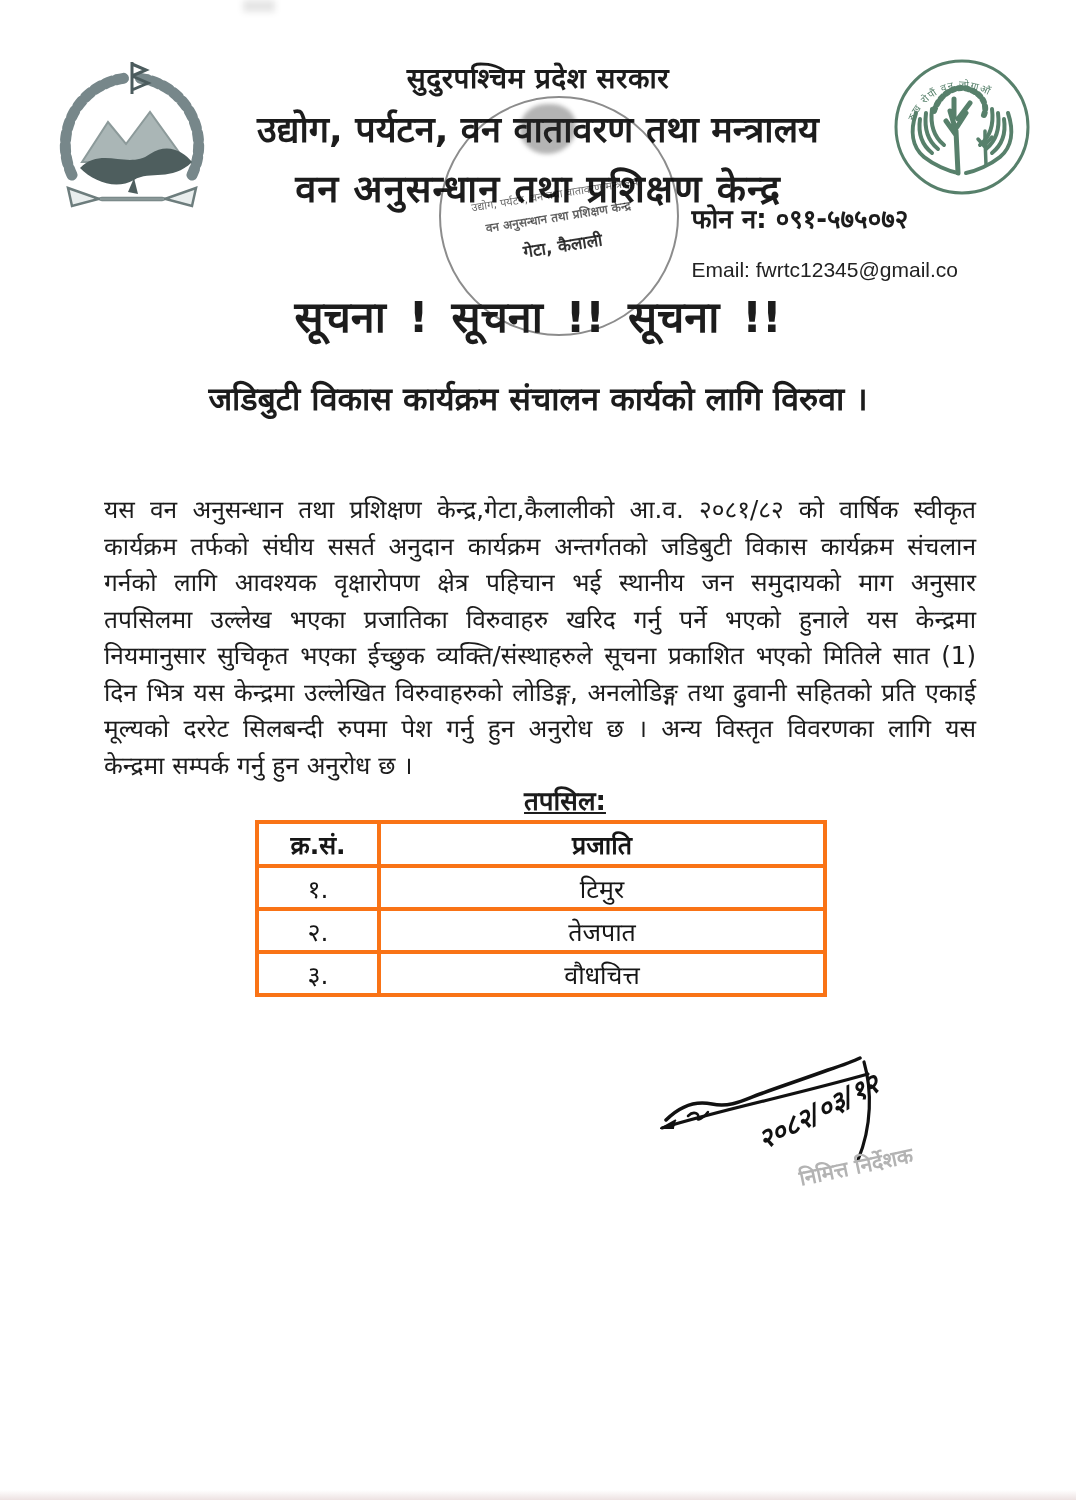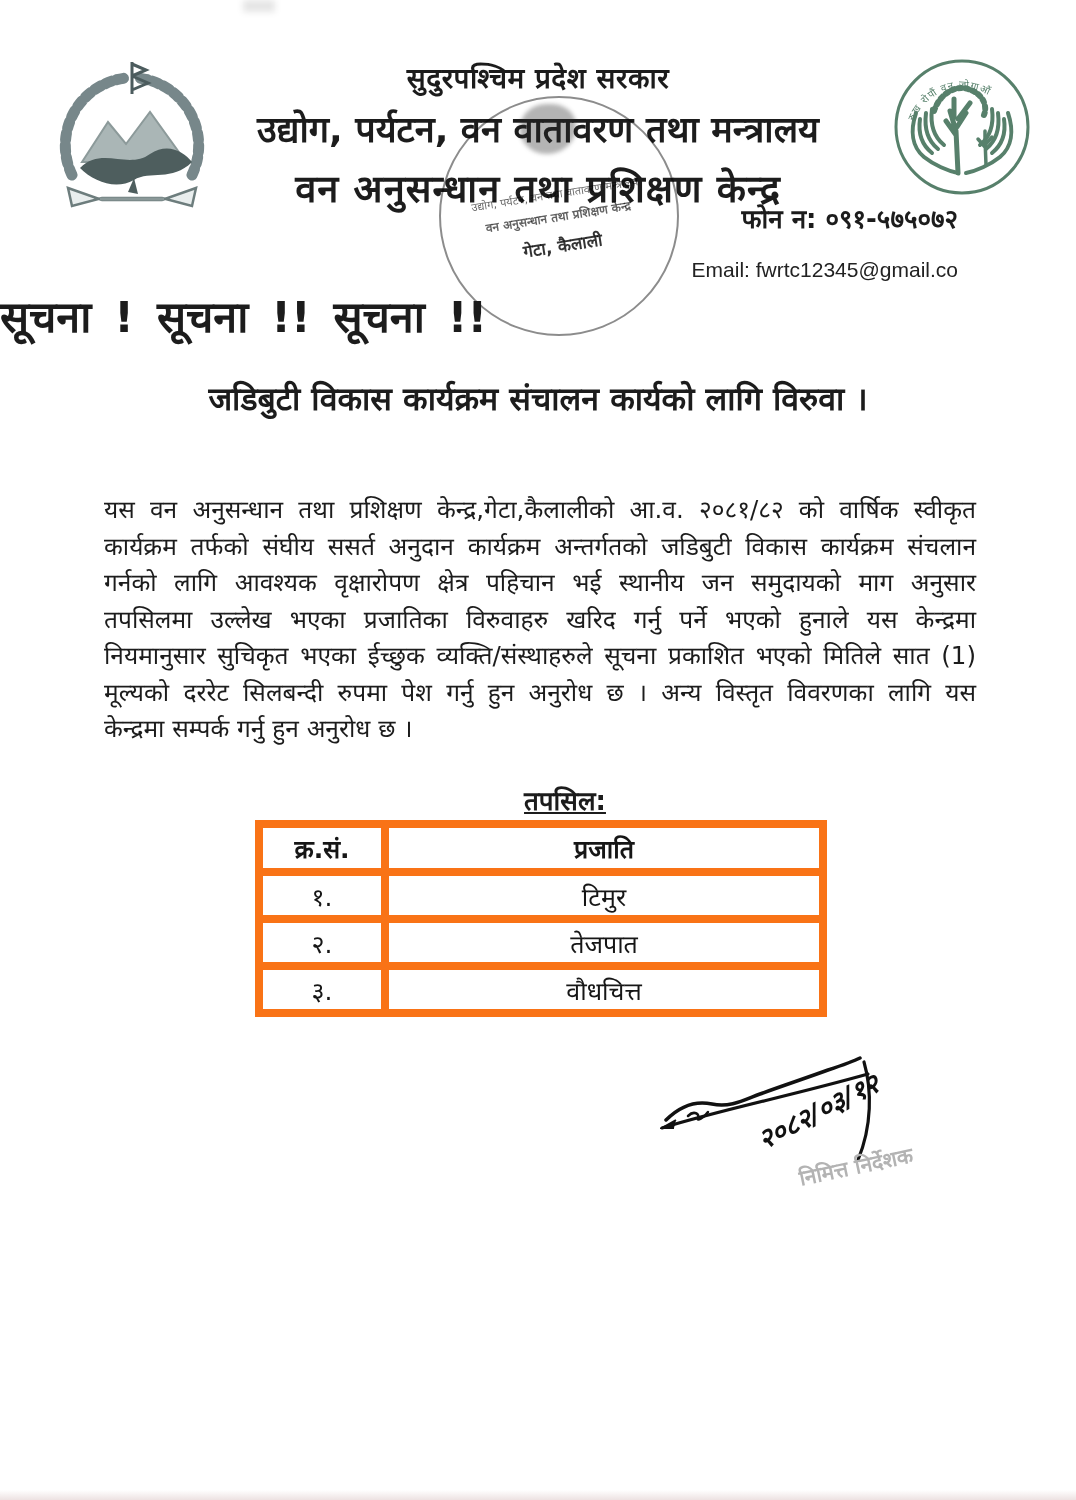--- a/index.html
+++ b/index.html
@@ -8,52 +8,52 @@
     background:#ffffff;overflow:hidden;color:#1c1c1c;
     font-family:"DejaVu Sans", sans-serif;
   }
   
   .hdr-center{position:absolute;left:0;top:58px;width:1076px;text-align:center;}
   .gov-line{font-size:28px;font-weight:600;letter-spacing:.5px;}
   .min-line{font-size:36px;font-weight:600;margin-top:8px;}
   .office-line{font-size:38px;font-weight:700;margin-top:8px;letter-spacing:1px;}
   .emblem{position:absolute;left:42px;top:50px;width:180px;height:170px;}
   .green-logo{position:absolute;left:890px;top:55px;width:145px;height:145px;}
-  .contact{position:absolute;right:118px;top:200px;text-align:right;}
+  .contact{position:absolute;right:118px;top:200px;}
   .phone-line{font-size:26px;font-weight:600;}
   .email-line{font-size:21px;margin-top:22px;color:#222;font-family:"Liberation Sans", sans-serif;}
   
   .stamp{
     position:absolute;left:439px;top:96px;width:236px;height:236px;border-radius:50%;
     border:2px solid rgba(0,0,0,.45);
   }
   .stamp-inner{position:absolute;left:0;top:88px;width:236px;transform:rotate(-9deg);text-align:center;color:rgba(0,0,0,.62);}
   .stamp-l1{font-size:11px;white-space:nowrap;}
   .stamp-l2{font-size:12px;white-space:nowrap;margin-top:7px;font-weight:600;}
   .stamp-loc{font-size:17px;font-weight:700;margin-top:9px;color:rgba(0,0,0,.8);}
   .ink-blot{
     position:absolute;left:520px;top:104px;width:56px;height:50px;border-radius:50% 45% 55% 50%;
     background:rgba(40,40,40,.35);filter:blur(2px);
   }
   .smudge-top{position:absolute;left:243px;top:0;width:32px;height:12px;background:rgba(0,0,0,.10);filter:blur(3px);}
   
-  .banner{position:absolute;left:0;top:286px;width:1076px;font-size:43px;font-weight:700;word-spacing:8px;}
+  .banner{position:absolute;left:0;top:286px;width:1076px;text-align:center;font-size:43px;font-weight:700;word-spacing:8px;}
   .title{position:absolute;left:0;top:376px;width:1076px;text-align:center;font-size:32px;font-weight:700;}
   .published{position:absolute;left:0;top:428px;width:1076px;text-align:center;font-size:26px;font-weight:600;}
   
   .bodytext{position:absolute;left:104px;top:492px;width:872px;font-size:24.5px;}
   .jline{height:36.5px;line-height:36.5px;text-align:justify;text-align-last:justify;white-space:normal;}
   .lastline{height:36.5px;line-height:36.5px;text-align:left;}
   
   .tapasil{position:absolute;left:0;top:782px;width:1076px;text-align:center;font-size:26px;font-weight:600;text-decoration:underline;padding-left:27px;}
   table.sched{
     position:absolute;left:255px;top:820px;width:572px;border-collapse:collapse;
     font-size:25px;color:#161616;
   }
-  table.sched th,table.sched td{border:8px solid #f97316;text-align:center;padding:0;}
+  table.sched th,table.sched td{border:4px solid #f97316;text-align:center;padding:0;}
   table.sched th{height:40px;font-weight:600;}
   table.sched td{height:39px;font-weight:400;}
   .col-sn{width:118px;}
   
   .sig-block{position:absolute;left:640px;top:1040px;width:340px;height:200px;}
   .sig-svg{position:absolute;left:20px;top:8px;}
   .sig-date{
     position:absolute;left:112px;top:52px;transform:rotate(-27deg);
     font-size:27px;font-style:italic;font-weight:600;color:#111;white-space:nowrap;
   }
@@ -130,20 +130,21 @@
 
   <div class="banner">सूचना ! सूचना !! सूचना !!</div>
   <div class="title">जडिबुटी विकास कार्यक्रम संचालन कार्यको लागि विरुवा ।</div>
 
   <div class="bodytext">
     <div class="jline">यस वन अनुसन्धान तथा प्रशिक्षण केन्द्र,गेटा,कैलालीको आ.व. २०८१/८२ को वार्षिक स्वीकृत</div>
     <div class="jline">कार्यक्रम तर्फको संघीय ससर्त अनुदान कार्यक्रम अन्तर्गतको जडिबुटी विकास कार्यक्रम संचलान</div>
     <div class="jline">गर्नको लागि आवश्यक वृक्षारोपण क्षेत्र पहिचान भई स्थानीय जन समुदायको माग अनुसार</div>
     <div class="jline">तपसिलमा उल्लेख भएका प्रजातिका विरुवाहरु खरिद गर्नु पर्ने भएको हुनाले यस केन्द्रमा</div>
     <div class="jline">नियमानुसार सुचिकृत भएका ईच्छुक व्यक्ति/संस्थाहरुले सूचना प्रकाशित भएको मितिले सात (1)</div>
+    <div class="jline">दिन भित्र यस केन्द्रमा उल्लेखित विरुवाहरुको लोडिङ्ग, अनलोडिङ्ग तथा ढुवानी सहितको प्रति एकाई</div>
     <div class="jline">मूल्यको दररेट सिलबन्दी रुपमा पेश गर्नु हुन अनुरोध छ ।  अन्य विस्तृत विवरणका लागि यस</div>
     <div class="lastline">केन्द्रमा सम्पर्क गर्नु हुन अनुरोध छ ।</div>
   </div>
 
   <div class="tapasil">तपसिल:</div>
   <table class="sched">
     <tbody>
         <tr>
       <th class="col-sn">क्र.सं.</th>
       <th>प्रजाति</th>

